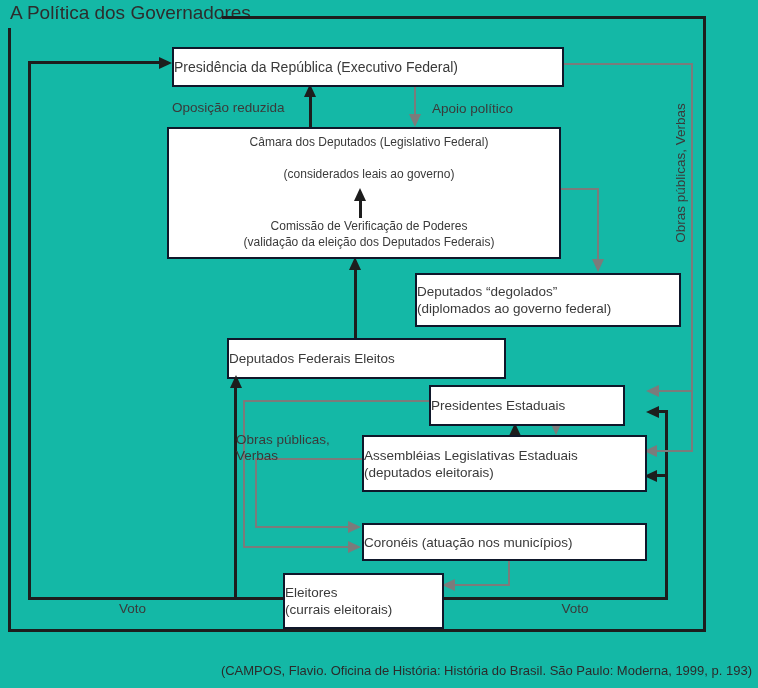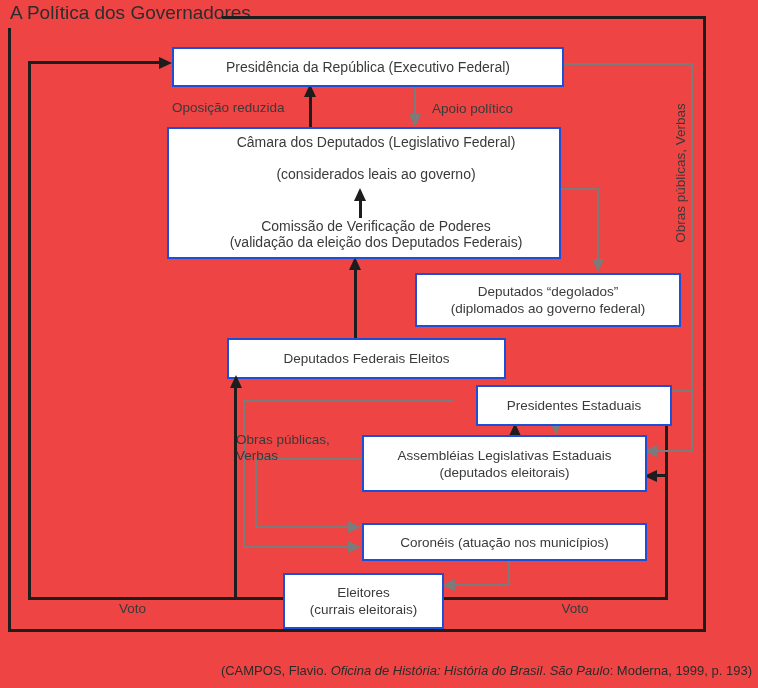--- a/index.html
+++ b/index.html
@@ -1,36 +1,36 @@
 <!DOCTYPE html>
 <html><head>
 <meta charset="utf-8">
 <style>
   html,body{margin:0;padding:0;background:#fff}
-  .canvas{position:relative;width:758px;height:688px;background:#ef4444;overflow:hidden;
+  .canvas{position:relative;width:758px;height:688px;background:#14b8a6;overflow:hidden;
           font-family:"Liberation Sans","DejaVu Sans",sans-serif;color:#333}
   .ln{position:absolute;background:#1d1d1d}
   .ln.g{background:#7b7b7b}
   .ah{position:absolute;width:0;height:0}
   .ah.up{border-left:6px solid transparent;border-right:6px solid transparent;border-bottom:13px solid currentColor}
   .ah.down{border-left:6px solid transparent;border-right:6px solid transparent;border-top:13px solid currentColor}
   .ah.left{border-top:6px solid transparent;border-bottom:6px solid transparent;border-right:13px solid currentColor}
   .ah.right{border-top:6px solid transparent;border-bottom:6px solid transparent;border-left:13px solid currentColor}
   .k{color:#1d1d1d}
   .g2{color:#7b7b7b}
-  .box{position:absolute;border:2px solid #1d4ed8;background:#fff;z-index:2;
-       display:flex;flex-direction:column;align-items:center;justify-content:center;
+  .box{position:absolute;border:2px solid #0f172a;background:#fff;z-index:2;
+       display:flex;flex-direction:column;align-items:flex-start;justify-content:center;
        text-align:center;font-size:13.5px;line-height:17px;color:#3a3a3a}
   .lbl{position:absolute;font-size:13.5px;line-height:16px;color:#3a3a3a;white-space:nowrap;z-index:2}
   .title{position:absolute;left:10px;top:2px;font-size:19px;color:#2d2d2d;white-space:nowrap}
   .vert{transform:rotate(-90deg);transform-origin:center center;text-align:center}
-  .camline{position:absolute;left:12px;width:100%;text-align:center;font-size:14px;color:#3a3a3a}
+  .camline{position:absolute;left:5px;width:100%;text-align:center;font-size:12px;color:#3a3a3a}
   .cite{position:absolute;left:180px;top:663px;width:572px;text-align:right;
         font-size:13px;color:#2b2b2b;white-space:nowrap}
-  .cite .it{font-style:italic}
+  .cite .it{}
   .z3{z-index:3}
 </style>
 </head>
 <body>
 
 <div class="canvas">
 
   <div class="title">A Política dos Governadores</div>
   <div class="ln" style="left:222px;top:16px;width:484px;height:3px"></div>
   <div class="ln" style="left:8px;top:28px;width:3px;height:604px"></div>
@@ -103,21 +103,21 @@
 
   <div class="box" style="left:415px;top:273px;width:262px;height:50px">
     <span>Deputados “degolados”</span>
     <span>(diplomados ao governo federal)</span>
   </div>
 
   <div class="box" style="left:227px;top:338px;width:275px;height:37px">
     <span>Deputados Federais Eleitos</span>
   </div>
 
-  <div class="box" style="left:476px;top:385px;width:192px;height:37px">
+  <div class="box" style="left:429px;top:385px;width:192px;height:37px">
     <span>Presidentes Estaduais</span>
   </div>
 
   <div class="box" style="left:362px;top:435px;width:281px;height:53px">
     <span>Assembléias Legislativas Estaduais</span>
     <span>(deputados eleitorais)</span>
   </div>
 
   <div class="box" style="left:362px;top:523px;width:281px;height:34px">
     <span>Coronéis (atuação nos municípios)</span>

